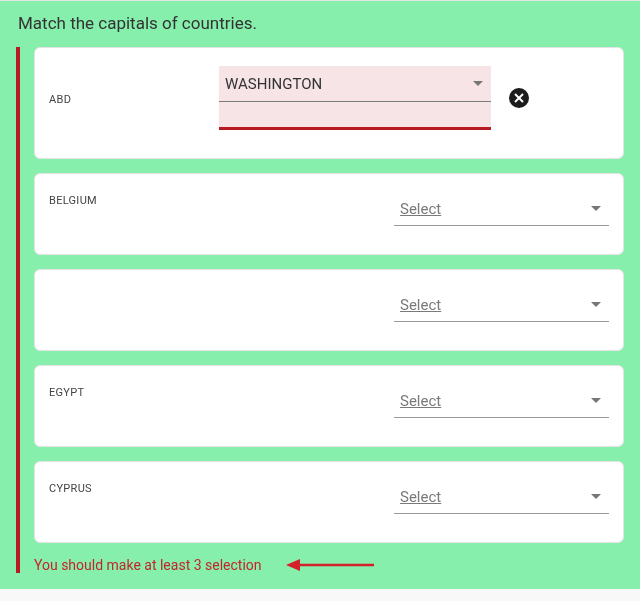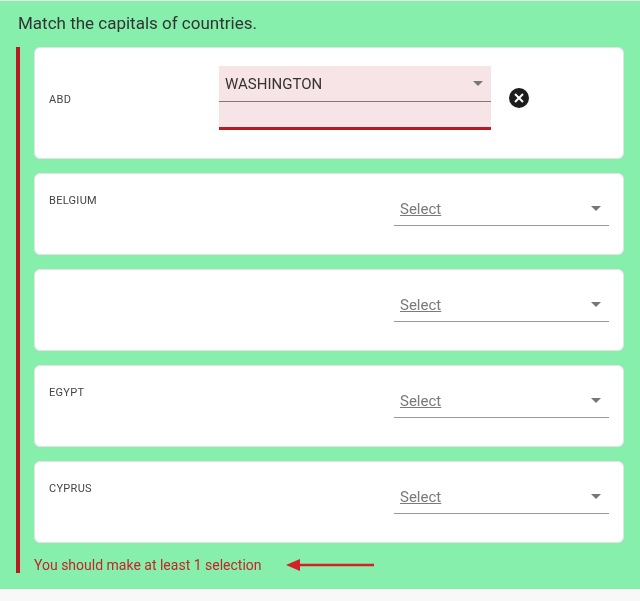--- a/index.html
+++ b/index.html
@@ -181,21 +181,21 @@
         <div class="select-area">
           <div class="select-box">
             <span class="select-placeholder">Select</span>
             <span class="caret"></span>
           </div>
         </div>
       </div>
     </div>
 
     <div class="validation-msg">
-      <span>You should make at least 1 selection</span>
+      <span>You should make at least 3 selection</span>
       <span class="arrow-annot">
         <svg width="90" height="14" viewBox="0 0 90 14">
           <line x1="88" y1="7" x2="10" y2="7" stroke="#d3202a" stroke-width="2.5"></line>
           <polygon points="0,7 14,1 14,13" fill="#d3202a"></polygon>
         </svg>
       </span>
     </div>
 
   </div>
 </div>

